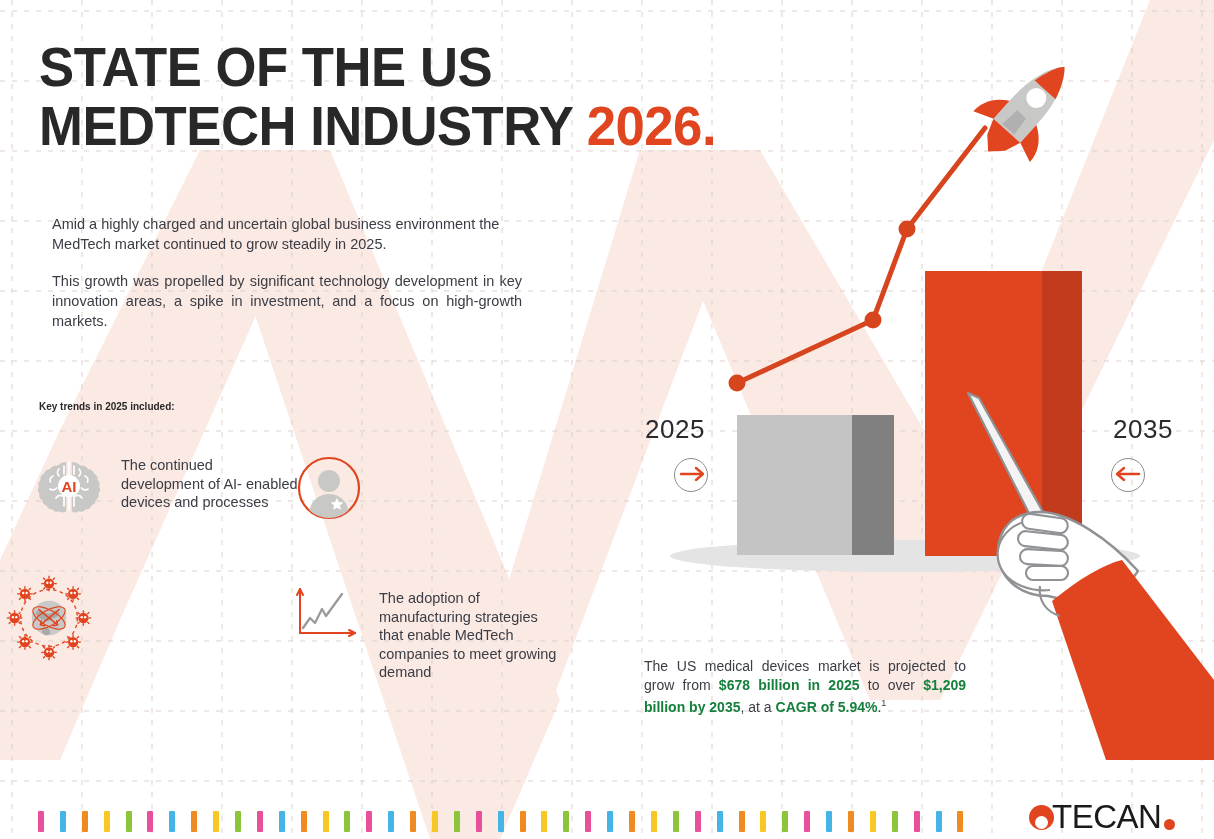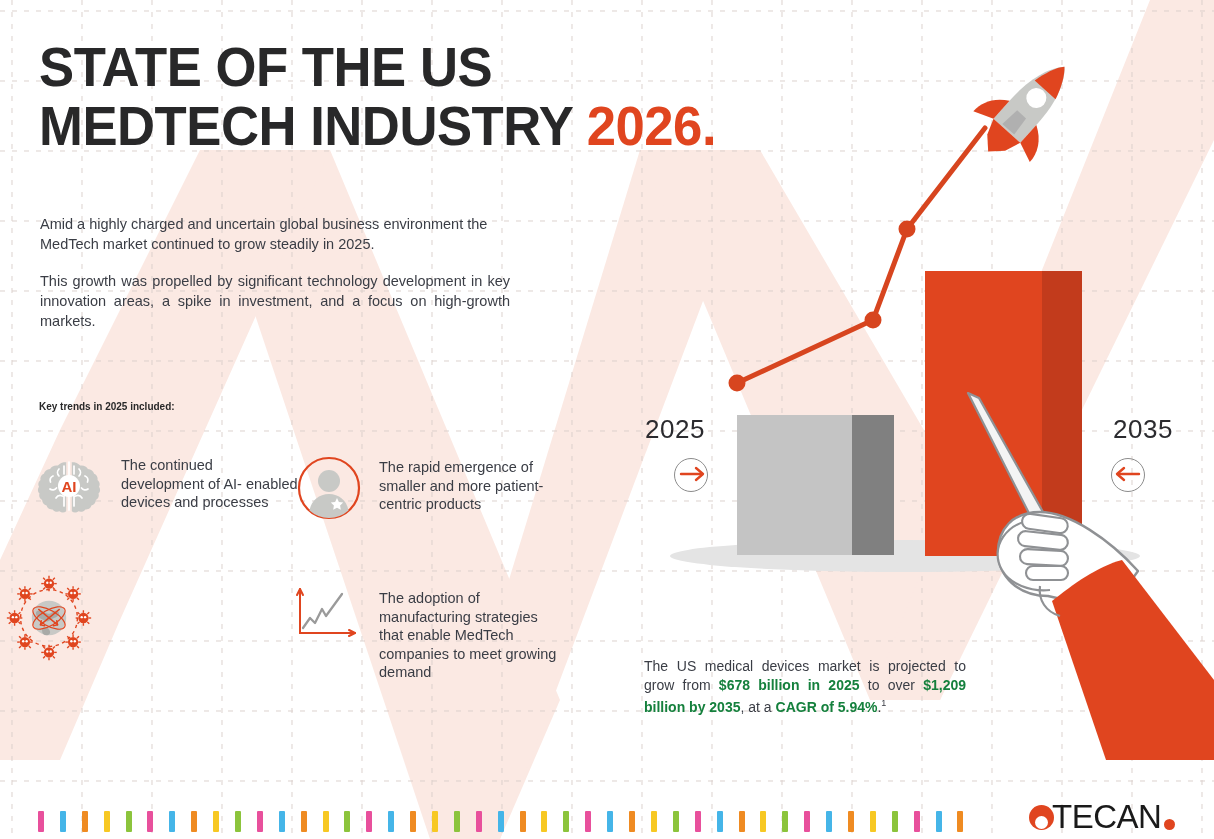--- a/index.html
+++ b/index.html
@@ -25,21 +25,21 @@
     font-weight:700;letter-spacing:-0.5px;
     color:#282829;
     font-stretch:condensed;
     transform:scaleX(.94);
     transform-origin:left top;
     white-space:pre;
   }
   .headline .year{color:#e0451f;}
 
   .intro{
-    position:absolute;left:40px;top:214px;width:470px;
+    position:absolute;left:52px;top:214px;width:470px;
     font-size:14.5px;line-height:20px;color:#3a3d45;
   }
   .intro p{margin:0 0 17px 0;}
   .intro p.justify{text-align:justify;}
 
   .keytrends-title{
     position:absolute;left:39px;top:401px;
     font-size:10px;font-weight:700;color:#282829;
   }
 
@@ -204,21 +204,20 @@
     <div class="ticon">
       <svg width="72" height="72" viewBox="0 0 72 72">
         <circle cx="36" cy="36" r="30" fill="none" stroke="#e0451f" stroke-width="2.2"></circle>
         <g fill="#c8c9c6">
           <circle cx="36" cy="29" r="11"></circle>
           <path d="M36 42c-10 0-18 7-19.5 16.5A30 30 0 0 0 36 66a30 30 0 0 0 19.5-7.5C54 49 46 42 36 42z"></path>
         </g>
         <path fill="#ffffff" d="M44 46l1.9 3.9 4.3.6-3.1 3 .7 4.3-3.8-2-3.8 2 .7-4.3-3.1-3 4.3-.6z"></path>
       </svg>
     </div>
-    <div class="ttext">The rapid emergence of smaller and more patient-centric products</div>
   </div>
 
   <div class="trend" id="trend-supply">
     <div class="ticon">
       <svg width="100" height="100" viewBox="0 0 100 100" style="margin-left:-14px;margin-top:-10px;">
         <circle cx="50" cy="50" r="33" fill="none" stroke="#e0451f" stroke-width="1.6" stroke-dasharray="4 4"></circle>
         <circle cx="50" cy="50" r="20" fill="#c8c9c6"></circle>
         <g fill="#a9aaa7">
           <path d="M36 42c4-1 7 0 10 2s6 1 8-1 5-2 7 0-1 6-5 7-5 4-8 4-6-3-9-4-6-5-3-8z"></path>
           <path d="M44 61c3-1 6 1 7 4s-1 5-4 5-5-2-5-5 0-3 2-4z"></path>

